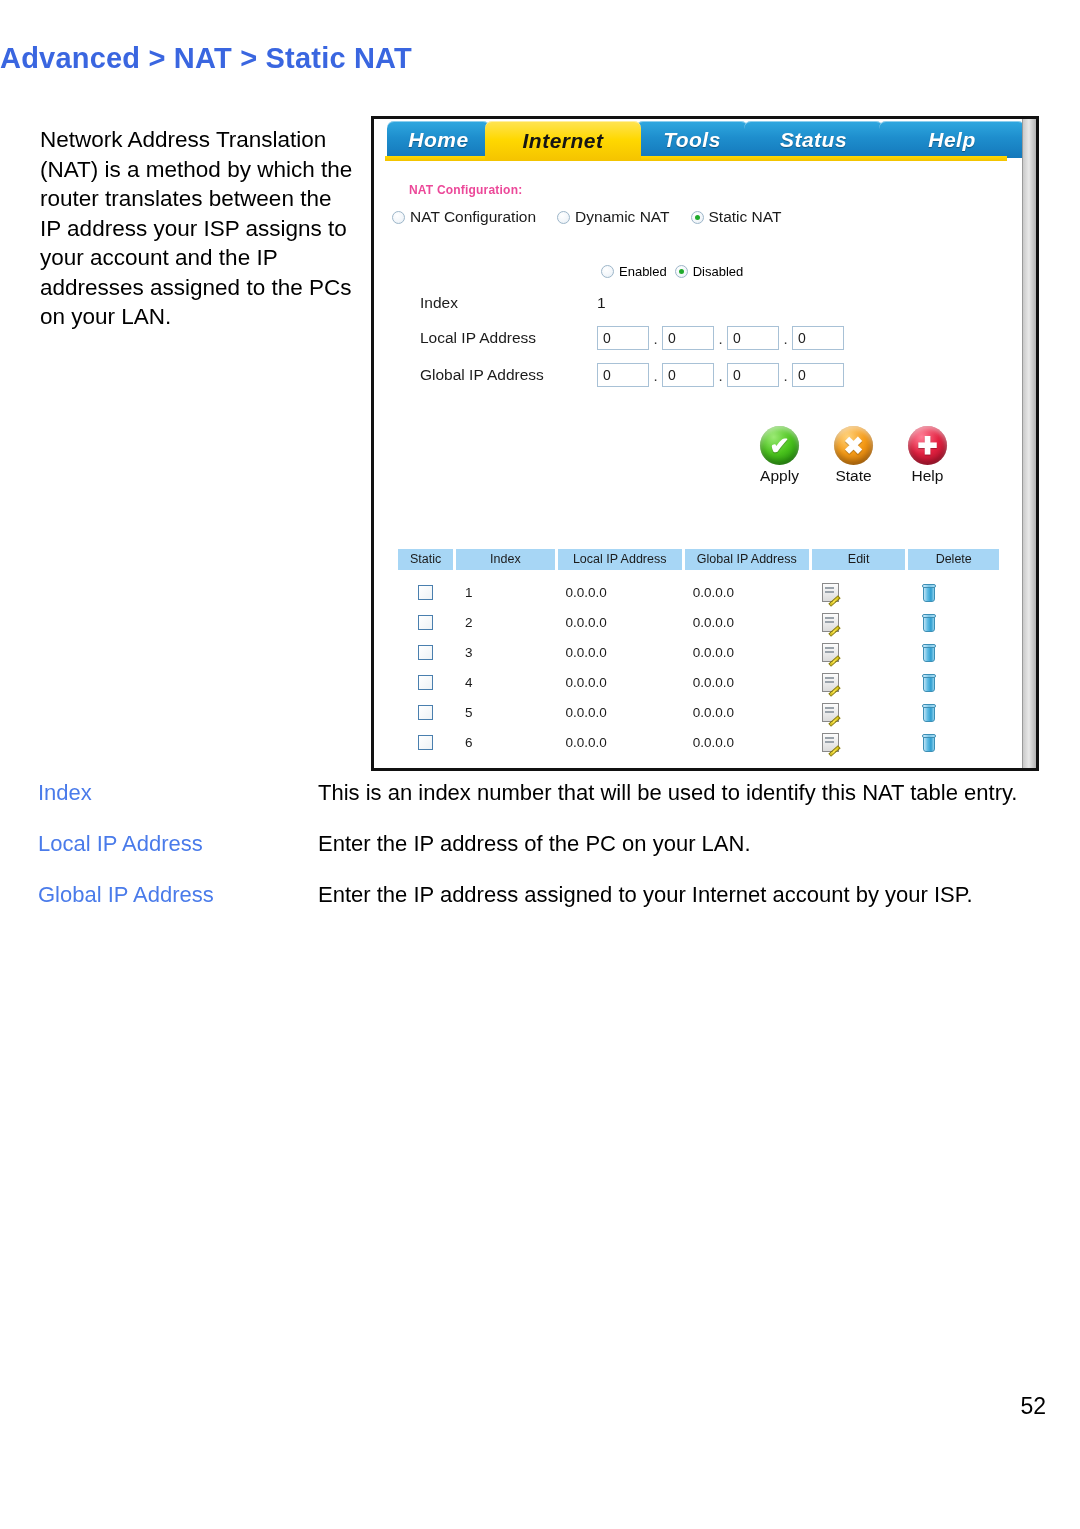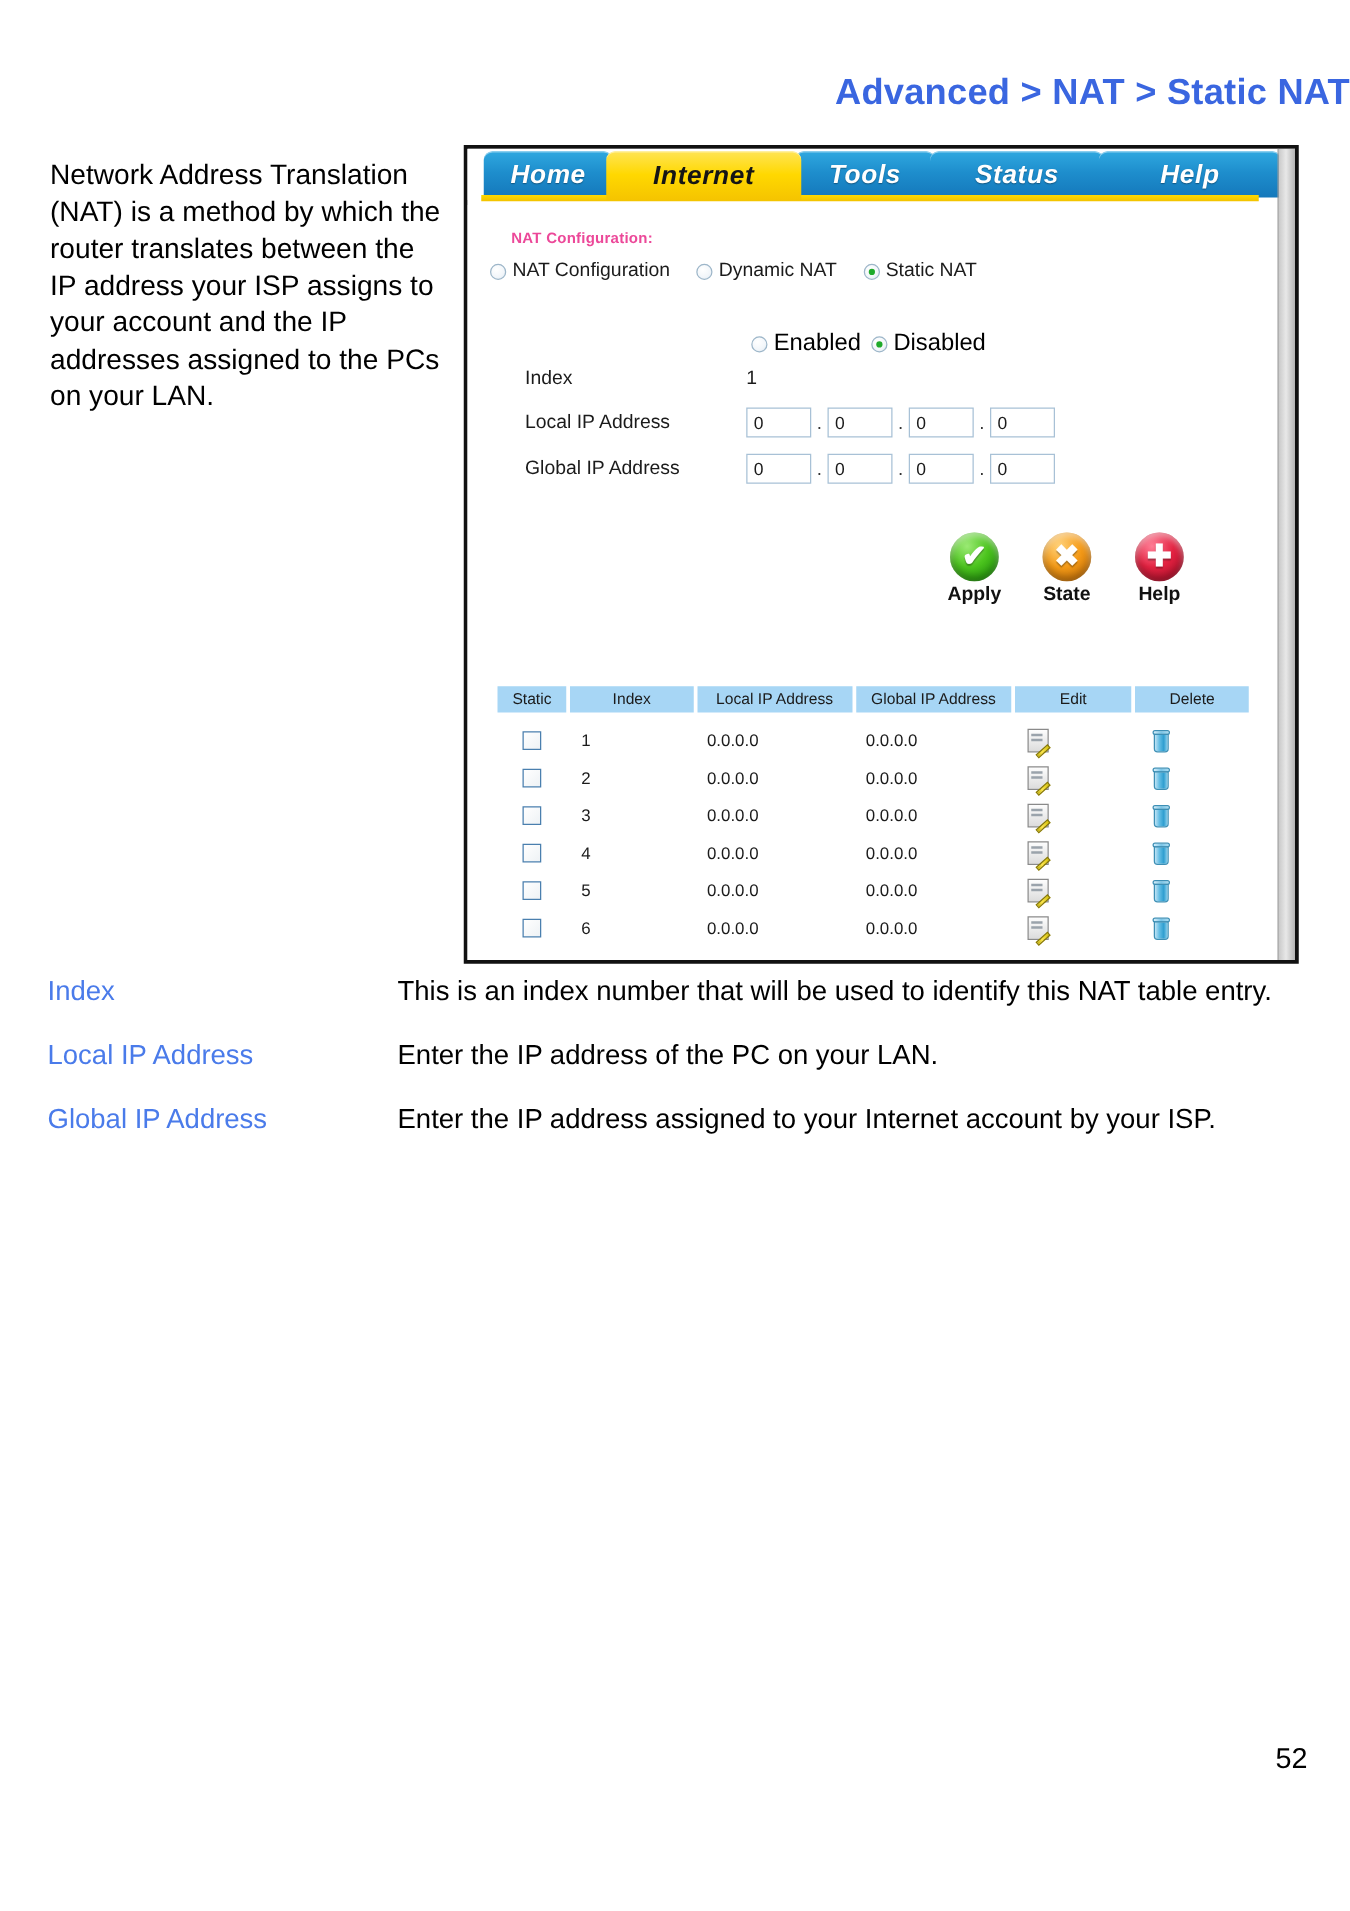--- a/index.html
+++ b/index.html
@@ -13,23 +13,23 @@
     position: relative;
     font-family: "Liberation Sans", sans-serif;
     color: #000000;
     overflow: hidden;
   }
 
   
   .page-title {
     position: absolute;
     left: 0;
-    top: 58px;
+    top: 42px;
     width: 1080px;
-    text-align: right;
+    text-align: left;
     font-size: 29px;
     font-weight: bold;
     color: #3a66e0;
     letter-spacing: 0.2px;
   }
 
   
   .intro {
     position: absolute;
     left: 40px;
@@ -173,21 +173,21 @@
     border-radius: 50%;
     background: #1faa2b;
   }
 
   .state-row {
     position: absolute;
     left: 227px;
     top: 100px;
     display: flex;
     align-items: center;
-    font-size: 19px;
+    font-size: 13px;
   }
 
   .field-row {
     position: absolute;
     left: 46px;
     display: flex;
     align-items: center;
     font-size: 15.5px;
     color: #1b1b1b;
   }
@@ -254,21 +254,21 @@
     align-items: center;
     justify-content: center;
     color: #ffffff;
     font-size: 24px;
     font-weight: bold;
     line-height: 1;
     text-shadow: 0 1px 1px rgba(0,0,0,0.3);
   }
   .action-label {
     font-size: 15.5px;
-    font-weight: bold;
+    font-weight: normal;
     color: #111;
   }
 
   
   .table {
     position: absolute;
     left: 24px;
     top: 385px;
     width: 601px;
   }

